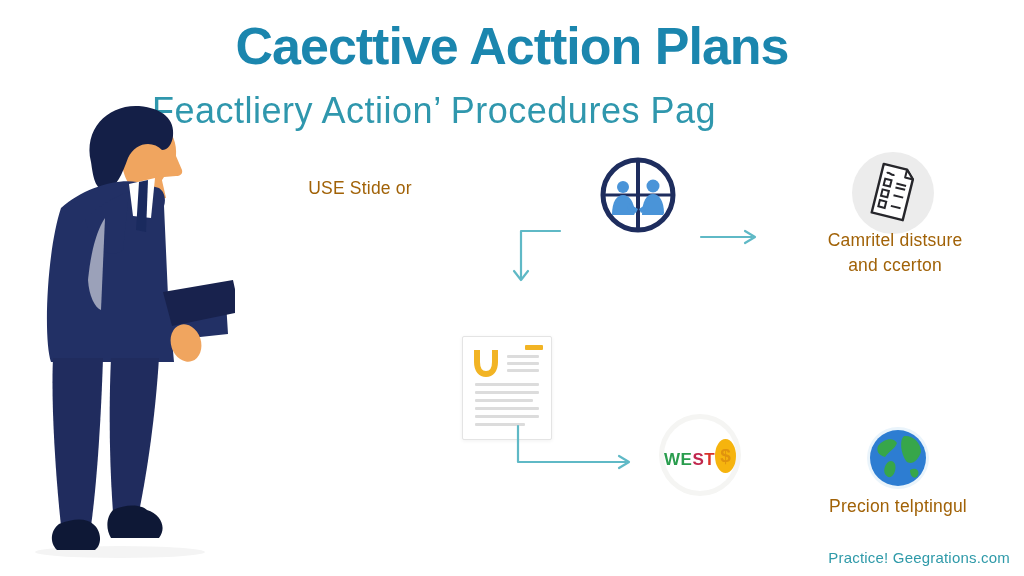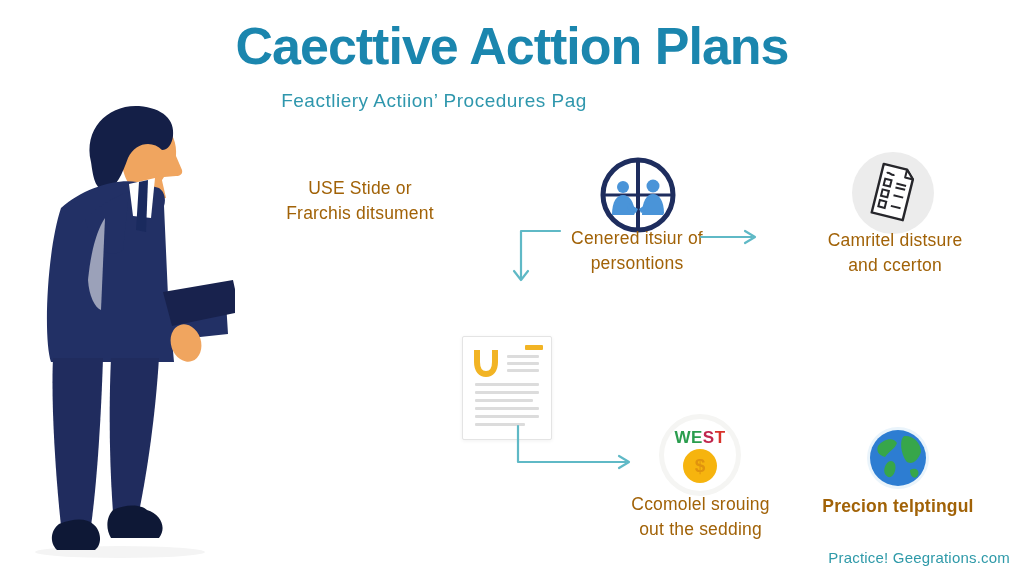--- a/index.html
+++ b/index.html
@@ -8,41 +8,41 @@
     overflow:hidden;font-family:"Liberation Sans",sans-serif;
   }
   .abs{position:absolute;}
   
   .title{
     top:16px;left:0;width:1024px;text-align:center;
     font-size:52px;font-weight:bold;letter-spacing:-1px;color:#1b86ae;
   }
   .subtitle{
     top:90px;left:0;width:868px;text-align:center;
-    font-size:19px;font-weight:400;letter-spacing:.5px;color:#2f97ad;
+    font-size:36px;font-weight:400;letter-spacing:.5px;color:#2f97ad;
   }
   
   .note{
     color:#a16207;font-size:17.5px;line-height:25px;text-align:center;
     letter-spacing:.2px;
   }
   .note div{white-space:nowrap;}
   
   .doc-card{
     left:462px;top:336px;width:88px;height:102px;background:#ffffff;
     border:1px solid #e4e4e4;border-radius:2px;
     box-shadow:0 1px 4px rgba(0,0,0,.06);
   }
   .doc-line{position:absolute;height:3px;background:#dcdcdc;border-radius:1px;}
   .doc-tr-bar{position:absolute;right:8px;top:8px;width:18px;height:5px;background:#f2b424;border-radius:1px;}
   
   .west-badge{
     left:664px;top:419px;width:72px;height:72px;border-radius:50%;
     background:#ffffff;box-shadow:0 0 0 5px #f5f5f3;
-    display:flex;flex-direction:column;align-items:center;
+    display:flex;flex-direction:row;align-items:center;
   }
   .west-word{margin-top:9px;font-size:17px;font-weight:bold;letter-spacing:.5px;}
   .w-green{color:#2a9d4e;} .w-crimson{color:#c0274d;} .w-red{color:#d8322a;}
   .west-coin{
     margin-top:1px;width:34px;height:34px;border-radius:50%;background:#f6b40e;
     display:flex;align-items:center;justify-content:center;
     color:#e0930e;font-size:19px;font-weight:bold;
   }
   .credit{
     right:14px;top:549px;font-size:15px;font-weight:normal;
@@ -80,39 +80,34 @@
 
     <path d="M 28,258 L 78,258 C 76,320 72,382 66,426 L 36,426 C 30,370 26,300 28,258 Z" fill="#202c5e"></path>
     <path d="M 86,258 L 134,258 C 130,320 122,372 114,412 L 88,412 C 84,360 84,300 86,258 Z" fill="#202c5e"></path>
 
     <path d="M 34,424 C 48,418 62,418 68,424 C 76,430 78,444 70,450 L 32,450 C 24,442 26,430 34,424 Z" fill="#0e1836"></path>
     <path d="M 88,410 C 100,404 116,404 122,410 C 136,414 142,428 134,438 L 86,438 C 80,428 82,416 88,410 Z" fill="#0e1836"></path>
   </svg>
 
   <div class="abs note" style="left:262px;top:176px;width:196px;">
     <div>USE Stide or</div>
-    <div>Frarchis ditsument</div>
   </div>
 
   <svg class="abs" style="left:598px;top:155px;" width="80" height="80" viewBox="0 0 80 80">
     <circle cx="40" cy="40" r="35" fill="#ffffff" stroke="#1e2d5e" stroke-width="5"></circle>
     <line x1="40" y1="6" x2="40" y2="74" stroke="#1e2d5e" stroke-width="4"></line>
     <line x1="6" y1="40" x2="74" y2="40" stroke="#1e2d5e" stroke-width="3"></line>
     <circle cx="25" cy="32" r="6" fill="#4a94d8"></circle>
     <path d="M 14,60 C 14,46 19,40 25,40 C 31,40 36,46 37,58 L 36,60 Z" fill="#4a94d8"></path>
     <path d="M 30,48 L 40,54 L 38,58 L 29,53 Z" fill="#4a94d8"></path>
     <circle cx="55" cy="31" r="6.5" fill="#4a94d8"></circle>
     <path d="M 44,60 C 44,46 49,39 55,39 C 61,39 66,46 66,58 L 65,60 Z" fill="#4a94d8"></path>
     <path d="M 50,48 L 41,54 L 43,58 L 51,53 Z" fill="#4a94d8"></path>
   </svg>
 
-  <div class="abs note" style="left:532px;top:226px;width:210px;">
-    <div>Cenered itsiur of</div>
-    <div>persontions</div>
-  </div>
 
   <svg class="abs" style="left:851px;top:151px;" width="84" height="84" viewBox="0 0 84 84">
     <circle cx="42" cy="42" r="41" fill="#ececec"></circle>
     <g transform="rotate(14 42 42)">
       <path d="M 26,16 L 50,16 L 58,24 L 58,66 L 26,66 Z" fill="#ffffff" stroke="#26262b" stroke-width="2.4" stroke-linejoin="round"></path>
       <path d="M 50,16 L 50,24 L 58,24 Z" fill="#ffffff" stroke="#26262b" stroke-width="2" stroke-linejoin="round"></path>
       <path d="M 31,24 C 34,22 36,26 39,24" fill="none" stroke="#26262b" stroke-width="2"></path>
       <rect x="31" y="30" width="6.5" height="6.5" fill="none" stroke="#26262b" stroke-width="2"></rect>
       <rect x="31" y="41" width="6.5" height="6.5" fill="none" stroke="#26262b" stroke-width="2"></rect>
       <rect x="31" y="52" width="6.5" height="6.5" fill="none" stroke="#26262b" stroke-width="2"></rect>
@@ -146,35 +141,31 @@
 
   <div class="abs west-badge">
     <div class="west-word">
       <span class="w-green">W</span><span class="w-green">E</span><span class="w-crimson">S</span><span class="w-red">T</span>
     </div>
     <div class="west-coin">
       <span>$</span>
     </div>
   </div>
 
-  <div class="abs note" style="left:618px;top:492px;width:165px;">
-    <div>Ccomolel srouing</div>
-    <div>out the sedding</div>
-  </div>
 
   <svg class="abs" style="left:866px;top:426px;" width="64" height="64" viewBox="0 0 64 64">
     <circle cx="32" cy="32" r="31" fill="#eaf4fb"></circle>
     <circle cx="32" cy="32" r="28" fill="#2d7dd2"></circle>
     <path d="M 12,20 C 18,12 28,11 31,17 C 29,23 23,25 19,31 C 13,29 10,26 12,20 Z" fill="#37a64a"></path>
     <path d="M 22,36 C 27,33 31,38 29,45 C 27,52 22,53 19,48 C 17,44 19,39 22,36 Z" fill="#37a64a"></path>
     <path d="M 38,10 C 47,9 55,17 55,26 C 52,35 45,40 40,35 C 35,28 33,14 38,10 Z" fill="#37a64a"></path>
     <path d="M 44,44 C 49,41 54,44 52,49 C 50,54 44,52 44,44 Z" fill="#37a64a"></path>
   </svg>
 
-  <div class="abs note" style="left:812px;top:494px;width:172px;font-weight:bold;">
+  <div class="abs note" style="left:812px;top:494px;width:172px;">
     <div>Precion telptingul</div>
   </div>
 
   <svg class="abs" style="left:0;top:0;" width="1024" height="576" viewBox="0 0 1024 576">
     <g fill="none" stroke="#5fb9c6" stroke-width="2.2" stroke-linejoin="round" stroke-linecap="round">
       <path d="M 560,231 L 521,231 L 521,278"></path>
       <path d="M 514,271 L 521,280 L 528,271"></path>
       <path d="M 701,237 L 752,237"></path>
       <path d="M 745,231 L 755,237 L 745,243"></path>
       <path d="M 518,426 L 518,462 L 626,462"></path>

